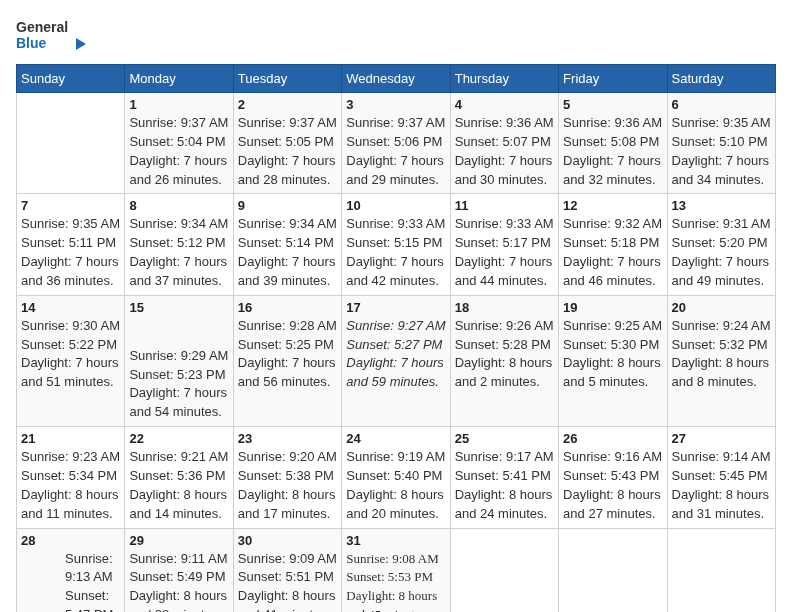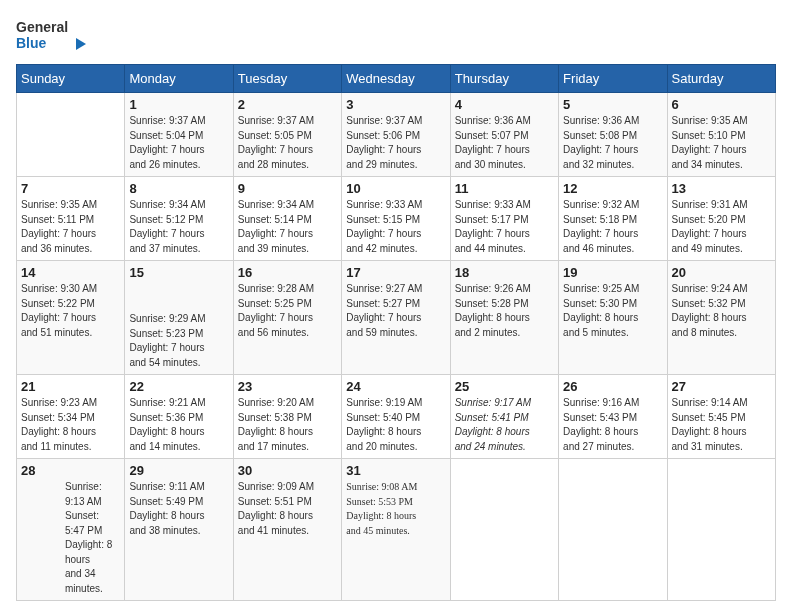--- a/index.html
+++ b/index.html
@@ -60,21 +60,21 @@
     tbody tr:nth-child(odd) td {
       background: #f9f9f9;
     }
     .day-num {
       font-weight: bold;
       font-size: 13px;
       display: block;
       margin-bottom: 2px;
     }
     .day-info {
-      font-size: 10px;
+      font-size: 13px;
       line-height: 1.45;
       color: #333;
     }
     .empty-cell {
       background: #fff !important;
     }
   </style>
 </head>
 <body>
 
@@ -218,21 +218,21 @@
         </td>
         <td>
           <span class="day-num">16</span>
           <div class="day-info" style="white-space: pre-line;">Sunrise: 9:28 AM
 Sunset: 5:25 PM
 Daylight: 7 hours
 and 56 minutes.</div>
         </td>
         <td>
           <span class="day-num">17</span>
-          <div class="day-info" style="white-space: pre-line;">Sunrise: 9:27 AM
+          <div class="day-info" style="white-space: pre-line; font-style: italic;">Sunrise: 9:27 AM
 Sunset: 5:27 PM
 Daylight: 7 hours
 and 59 minutes.</div>
         </td>
         <td>
           <span class="day-num">18</span>
           <div class="day-info" style="white-space: pre-line;">Sunrise: 9:26 AM
 Sunset: 5:28 PM
 Daylight: 8 hours
 and 2 minutes.</div>
@@ -276,21 +276,21 @@
         </td>
         <td>
           <span class="day-num">24</span>
           <div class="day-info" style="white-space: pre-line;">Sunrise: 9:19 AM
 Sunset: 5:40 PM
 Daylight: 8 hours
 and 20 minutes.</div>
         </td>
         <td>
           <span class="day-num">25</span>
-          <div class="day-info" style="white-space: pre-line; font-style: italic;">Sunrise: 9:17 AM
+          <div class="day-info" style="white-space: pre-line;">Sunrise: 9:17 AM
 Sunset: 5:41 PM
 Daylight: 8 hours
 and 24 minutes.</div>
         </td>
         <td>
           <span class="day-num">26</span>
           <div class="day-info" style="white-space: pre-line;">Sunrise: 9:16 AM
 Sunset: 5:43 PM
 Daylight: 8 hours
 and 27 minutes.</div>

